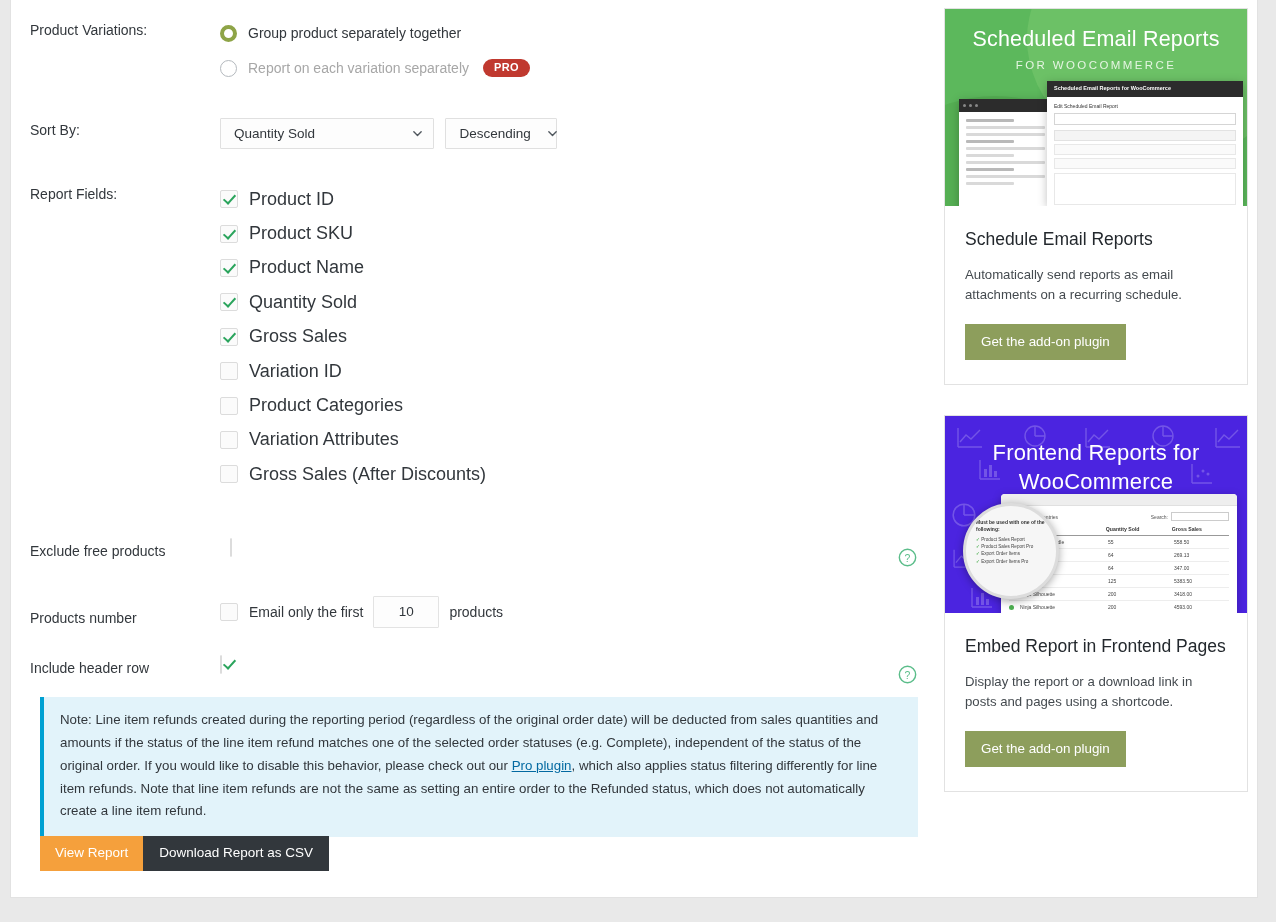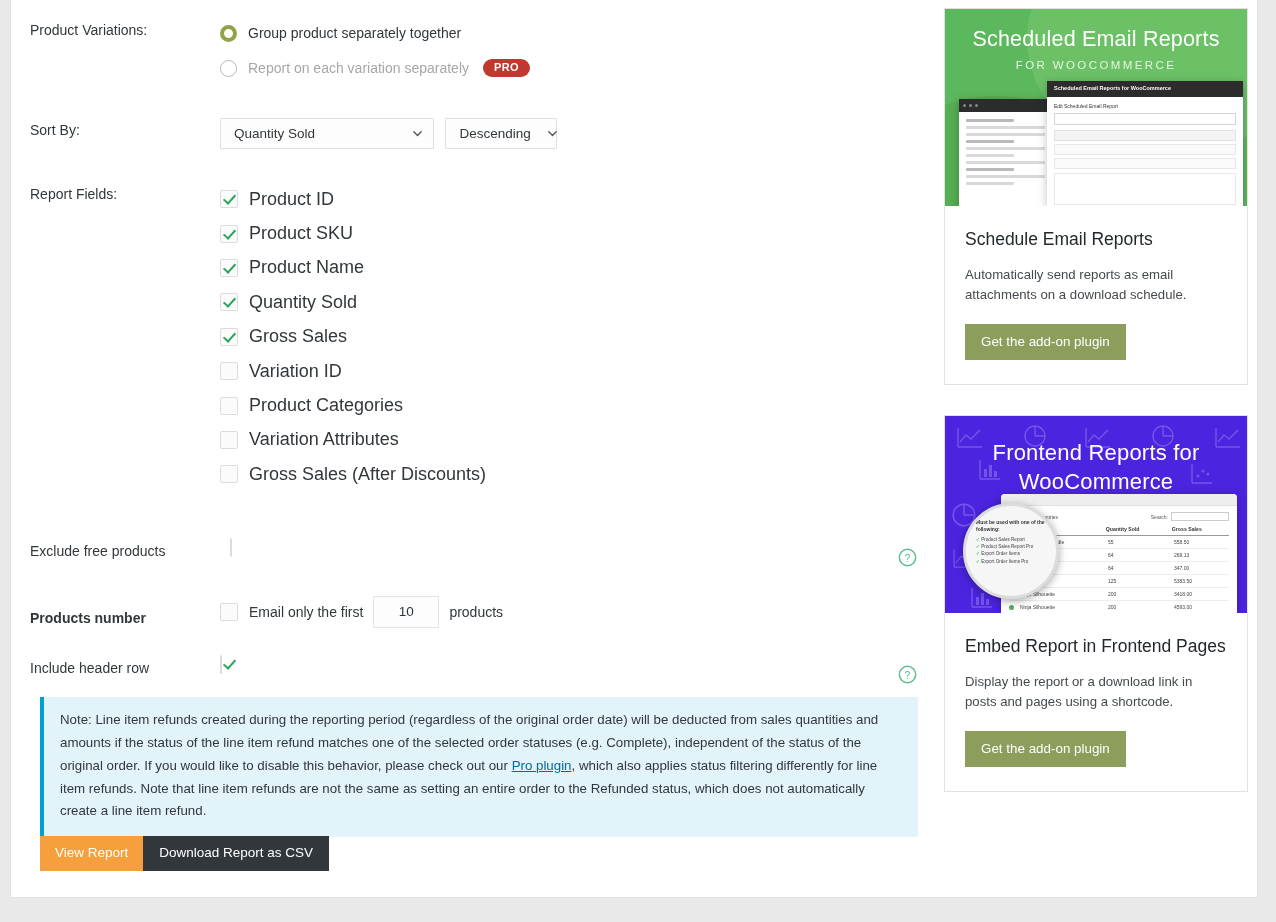--- a/index.html
+++ b/index.html
@@ -453,21 +453,21 @@
         </div>
         <span class="help-icon" style="left:868px; top:9px;">
           <svg viewBox="0 0 20 20" width="19" height="19">
             <circle cx="10" cy="10" r="8.6" fill="none" stroke="#5bbd8a" stroke-width="1.5"></circle>
             <text x="10" y="14.3" text-anchor="middle" font-family="Liberation Sans, sans-serif" font-size="11" fill="#5bbd8a">?</text>
           </svg>
         </span>
       </div>
 
       <div class="row" style="margin-top:34px;">
-        <div class="row-label" style="padding-top:12px;font-weight:bold;">Products number</div>
+        <div class="row-label" style="padding-top:12px;">Products number</div>
         <div class="row-field" style="display:flex;align-items:center;">
           <span class="cbx" style="margin-top:0;"></span>
           <span class="inline-text">Email only the first</span>
           <input class="num-input" type="text" value="10" style="">
           <span class="inline-text">products</span>
         </div>
       </div>
 
       <div class="row" style="margin-top:27px;">
         <div class="row-label">Include header row</div>
@@ -529,21 +529,21 @@
               <div style="margin-top:5px;height:9px;background:#f4f4f4;border:1px solid #e2e2e2;"></div>
               <div style="margin-top:3px;height:9px;background:#fafafa;border:1px solid #e8e8e8;"></div>
               <div style="margin-top:3px;height:9px;background:#fafafa;border:1px solid #e8e8e8;"></div>
               <div style="margin-top:4px;height:30px;border:1px solid #e8e8e8;background:#fff;"></div>
 
             </div>
           </div>
         </div>
         <div class="card-body">
           <h3 class="card-title">Schedule Email Reports</h3>
-          <p class="card-desc">Automatically send reports as email attachments on a download schedule.</p>
+          <p class="card-desc">Automatically send reports as email attachments on a recurring schedule.</p>
           <button class="card-btn">Get the add-on plugin</button>
         </div>
       </div>
 
       <div class="card">
         <div class="banner banner-purple">
           <span class="bg-ico" style="left:12px;top:10px;">
             <svg width="26" height="22" viewBox="0 0 26 22">
                 <path d="M1 21 V2 M1 21 H25 M3 16 L9 9 L14 13 L23 4" fill="none" stroke="#fff" stroke-width="1.4"></path>
               </svg>

